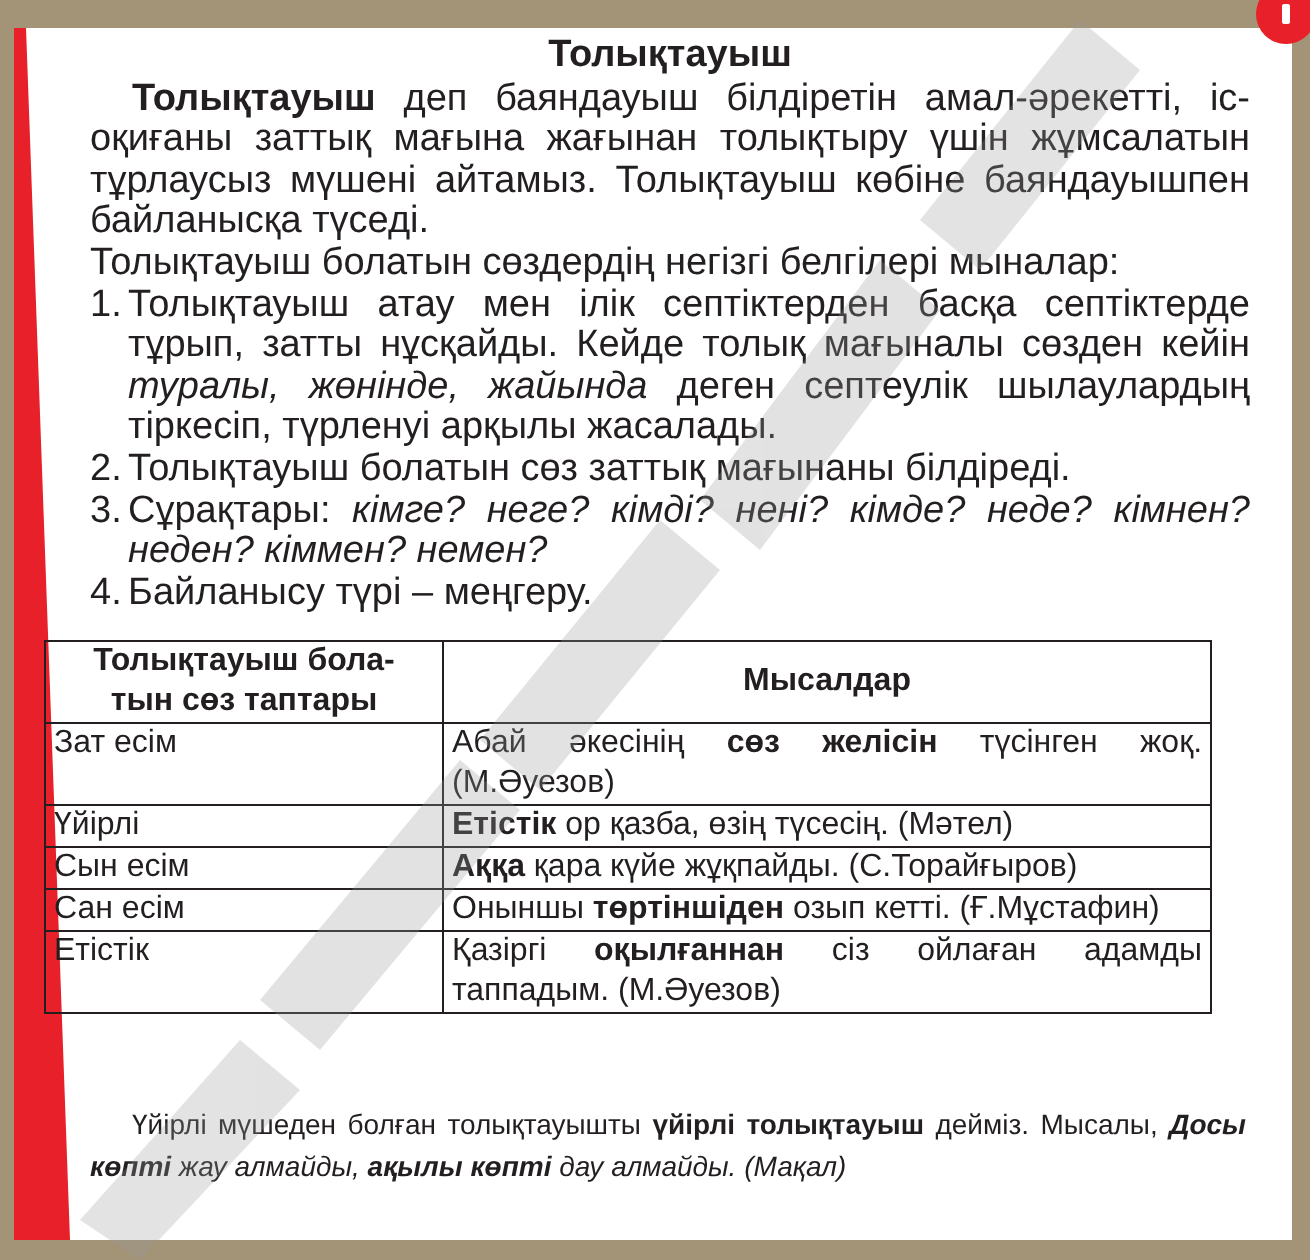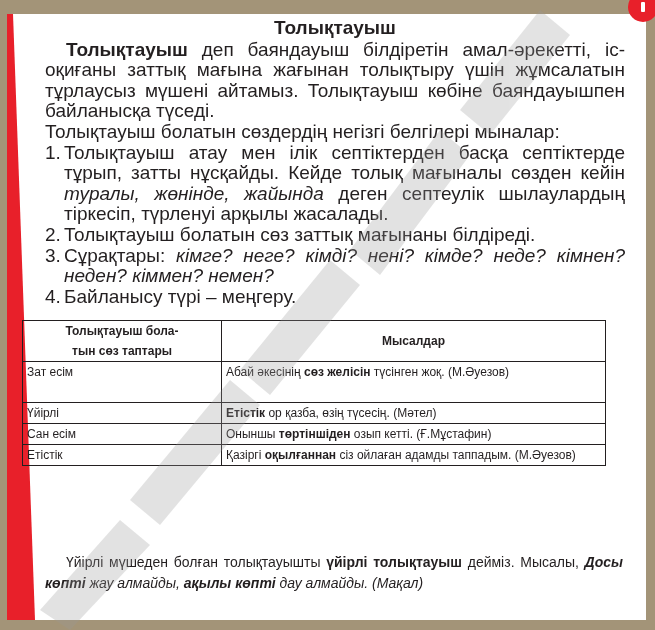--- a/index.html
+++ b/index.html
@@ -13,21 +13,21 @@
   .badge-mark { position:absolute; left:641px; top:2px; width:4px; height:10px; background:#ffffff; border-radius:1px; }
   .content { position:absolute; left:45px; top:18px; width:580px; font-size:19px; line-height:20.6px; }
   .title { text-align:center; font-weight:bold; margin:0 0 1px 0; }
   p { margin:0; text-align:justify; }
   .indent { text-indent:21px; }
   ol { margin:0; padding:0; list-style:none; }
   ol li { position:relative; padding-left:19px; text-align:justify; }
   ol li .num { position:absolute; left:0; top:0; }
   i { font-style:italic; }
   b { font-weight:bold; }
-  table { border-collapse:collapse; width:581px; margin:8px 0 0 -21px; margin-left:-21px; font-size:12px; line-height:20px; }
+  table { border-collapse:collapse; width:581px; margin:8px 0 0 -21px; margin-left:-21px; font-size:16px; line-height:20px; }
   .tbl-wrap { position:absolute; left:22px; top:320px; }
   td, th { border:1px solid #231f20; padding:0 4px; vertical-align:top; }
   th { font-weight:bold; }
   th.col1 { width:190px; text-align:center; }
   th.col2 { vertical-align:middle; text-align:center; }
   td.ex { text-align:justify; }
   .after { position:absolute; left:45px; top:552px; width:578px; font-size:14px; line-height:20.6px; }
   .watermark { position:absolute; left:0; top:0; width:655px; height:630px; pointer-events:none; }
 </style>
 </head>
@@ -64,20 +64,24 @@
   </tr>
   <tr style="height:41px">
     <td>Зат есім</td>
     <td class="ex"><span>Абай әкесінің </span><b>сөз желісін</b><span> түсінген жоқ. (М.Әуезов)</span></td>
   </tr>
   <tr>
     <td>Үйірлі</td>
     <td class="ex"><b>Етістік</b><span> ор қазба, өзің түсесің. (Мәтел)</span></td>
   </tr>
   <tr>
+    <td>Сын есім</td>
+    <td class="ex"><b>Аққа</b><span> қара күйе жұқпайды. (С.Торайғыров)</span></td>
+  </tr>
+  <tr>
     <td>Сан есім</td>
     <td class="ex"><span>Оныншы </span><b>төртіншіден</b><span> озып кетті. (Ғ.Мұстафин)</span></td>
   </tr>
   <tr>
     <td>Етістік</td>
     <td class="ex"><span>Қазіргі </span><b>оқылғаннан</b><span> сіз ойлаған адамды таппадым. (М.Әуезов)</span></td>
   </tr>
 </tbody>
     </table>
 </div>

